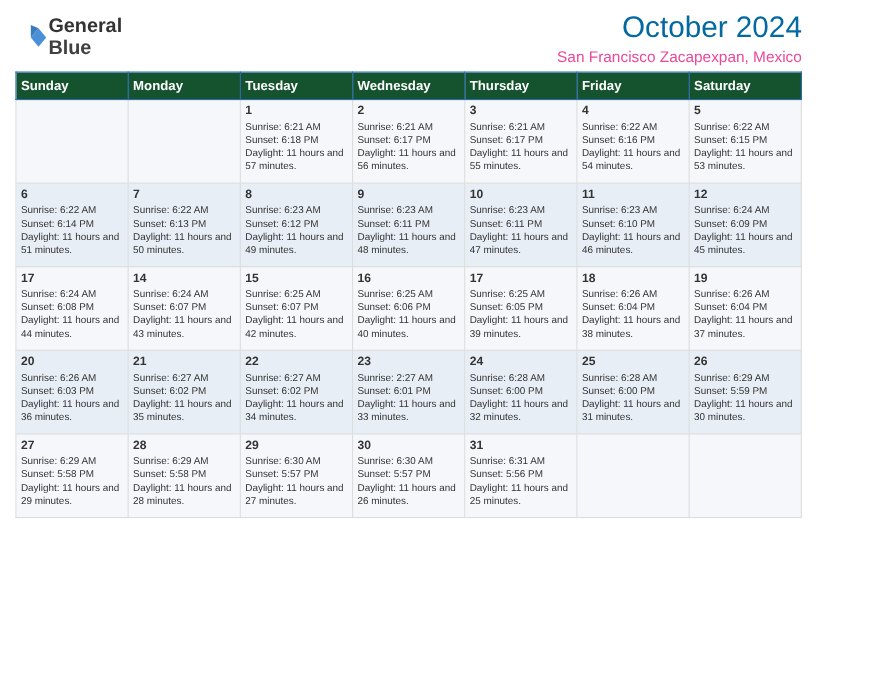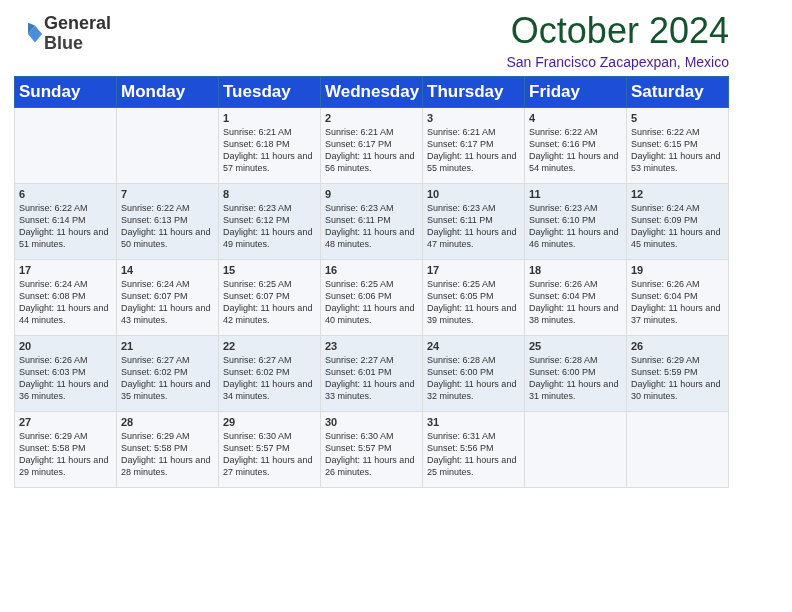--- a/index.html
+++ b/index.html
@@ -42,38 +42,38 @@
     }
     .logo-icon {
       width: 28px;
       height: 28px;
       margin-right: 2px;
     }
     .title-section {
       text-align: right;
     }
     .month-title {
-      font-size: 36px;
-      color: #14532d;
+      font-size: 27px;
+      color: #0369a1;
       font-weight: normal;
     }
     .location {
       font-size: 14px;
-      color: #4c1d95;
+      color: #ec4899;
       margin-top: 2px;
     }
     table {
       width: 100%;
       border-collapse: collapse;
       table-layout: fixed;
     }
     thead tr th {
-      background-color: #1d4ed8;
+      background-color: #14532d;
       color: #fff;
-      font-size: 17px;
+      font-size: 12px;
       padding: 5px 4px;
       text-align: left;
       font-weight: bold;
       border: 1px solid #2a6aaf;
     }
     tbody tr td {
       vertical-align: top;
       padding: 4px 4px;
       font-size: 9.5px;
       color: #333;

